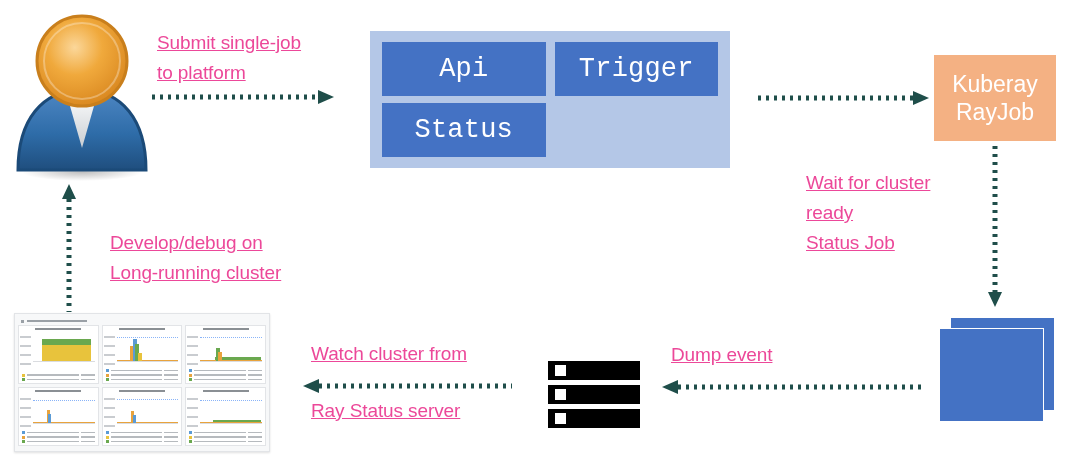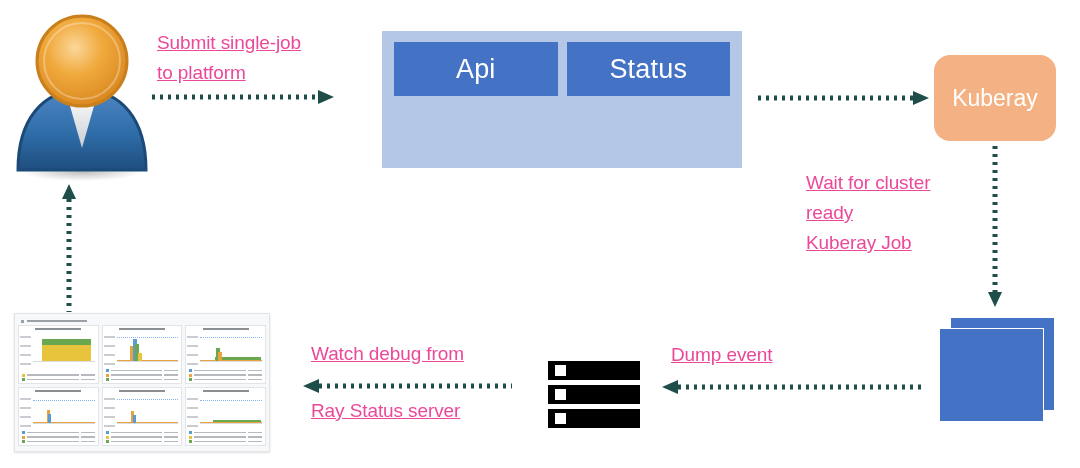--- a/index.html
+++ b/index.html
@@ -30,29 +30,30 @@
     letter-spacing: -0.1px;
     text-decoration: underline;
   }
 
   
   .avatar { position: absolute; left: 8px; top: 8px; width: 148px; height: 175px; }
 
   
   .platform-panel {
     position: absolute;
-    left: 382px; top: 31px;
+    left: 370px; top: 31px;
     width: 360px; height: 137px;
     background: #B4C7E7;
     box-sizing: border-box;
     padding: 11px 12px;
     display: grid;
     grid-template-columns: 1fr 1fr;
     grid-template-rows: 1fr 1fr;
     gap: 7px 9px;
+    font-family: Liberation Mono, monospace;
   }
   .platform-cell {
     background: #4472C4;
     color: #ffffff;
     display: flex;
     align-items: center;
     justify-content: center;
     font-size: 27px;
     letter-spacing: 0.2px;
   }
@@ -63,21 +64,20 @@
     left: 934px; top: 55px;
     width: 122px; height: 86px;
     background: #F4B183;
     color: #ffffff;
     display: flex;
     flex-direction: column;
     align-items: center;
     justify-content: center;
     font-size: 23px;
     line-height: 28px;
-    border-radius: 16px;
   }
 
   
   .ray-stack { position: absolute; left: 928px; top: 317px; width: 128px; height: 120px; }
   .ray-card {
     position: absolute;
     width: 105px; height: 94px;
     background: #4472C4;
     border: 1px solid #ffffff;
     box-sizing: border-box;
@@ -207,35 +207,37 @@
 
   <div class="label abs" style="left:157px; top:28px; width:215px;">Submit single-job
 to platform</div>
   <svg class="arrow" style="left:150px; top:88px;" width="192" height="18">
     <line x1="2" y1="9" x2="168" y2="9" stroke="#1F4E4A" stroke-width="5" stroke-dasharray="3,5" stroke-linecap="butt"></line>
     <polygon points="168,2 184,9 168,16" fill="#1F4E4A"></polygon>
   </svg>
 
   <div class="platform-panel">
     <div class="platform-cell">Api</div>
+    <div class="platform-cell">Trigger</div>
     <div class="platform-cell">Status</div>
   </div>
 
   <svg class="arrow" style="left:756px; top:89px;" width="180" height="18">
     <line x1="2" y1="9" x2="157" y2="9" stroke="#1F4E4A" stroke-width="5" stroke-dasharray="3,5" stroke-linecap="butt"></line>
     <polygon points="157,2 173,9 157,16" fill="#1F4E4A"></polygon>
   </svg>
 
   <div class="kuberay-box">
     <span>Kuberay</span>
+    <span>RayJob</span>
   </div>
 
   <div class="label abs" style="left:806px; top:168px; width:190px;">Wait for cluster
 ready
-Kuberay Job</div>
+Status Job</div>
   <svg class="arrow" style="left:986px; top:146px;" width="18" height="162">
     <line x1="9" y1="0" x2="9" y2="146" stroke="#1F4E4A" stroke-width="5" stroke-dasharray="3,5" stroke-linecap="butt"></line>
     <polygon points="2,146 16,146 9,161" fill="#1F4E4A"></polygon>
   </svg>
 
   <div class="ray-stack">
     <div class="ray-card back"></div>
     <div class="ray-card mid"></div>
   </div>
 
@@ -250,27 +252,29 @@
       <div class="server-led"></div>
     </div>
     <div class="server-bar">
       <div class="server-led"></div>
     </div>
     <div class="server-bar">
       <div class="server-led"></div>
     </div>
   </div>
 
-  <div class="label abs" style="left:311px; top:339px;">Watch debug from</div>
+  <div class="label abs" style="left:311px; top:339px;">Watch cluster from</div>
   <svg class="arrow" style="left:303px; top:377px;" width="212" height="18">
     <polygon points="16,2 0,9 16,16" fill="#1F4E4A"></polygon>
     <line x1="16" y1="9" x2="209" y2="9" stroke="#1F4E4A" stroke-width="5" stroke-dasharray="3,5" stroke-linecap="butt"></line>
   </svg>
   <div class="label abs" style="left:311px; top:396px;">Ray Status server</div>
 
+  <div class="label abs" style="left:110px; top:228px; width:270px;">Develop/debug on
+Long-running cluster</div>
   <svg class="arrow" style="left:60px; top:183px;" width="18" height="130">
     <polygon points="2,16 16,16 9,1" fill="#1F4E4A"></polygon>
     <line x1="9" y1="16" x2="9" y2="129" stroke="#1F4E4A" stroke-width="5" stroke-dasharray="3,5" stroke-linecap="butt"></line>
   </svg>
 
   <div class="dashboard">
     <div class="dash-header">
       <div class="dash-header-dot"></div>
       <div class="dash-header-bar"></div>
     </div>

